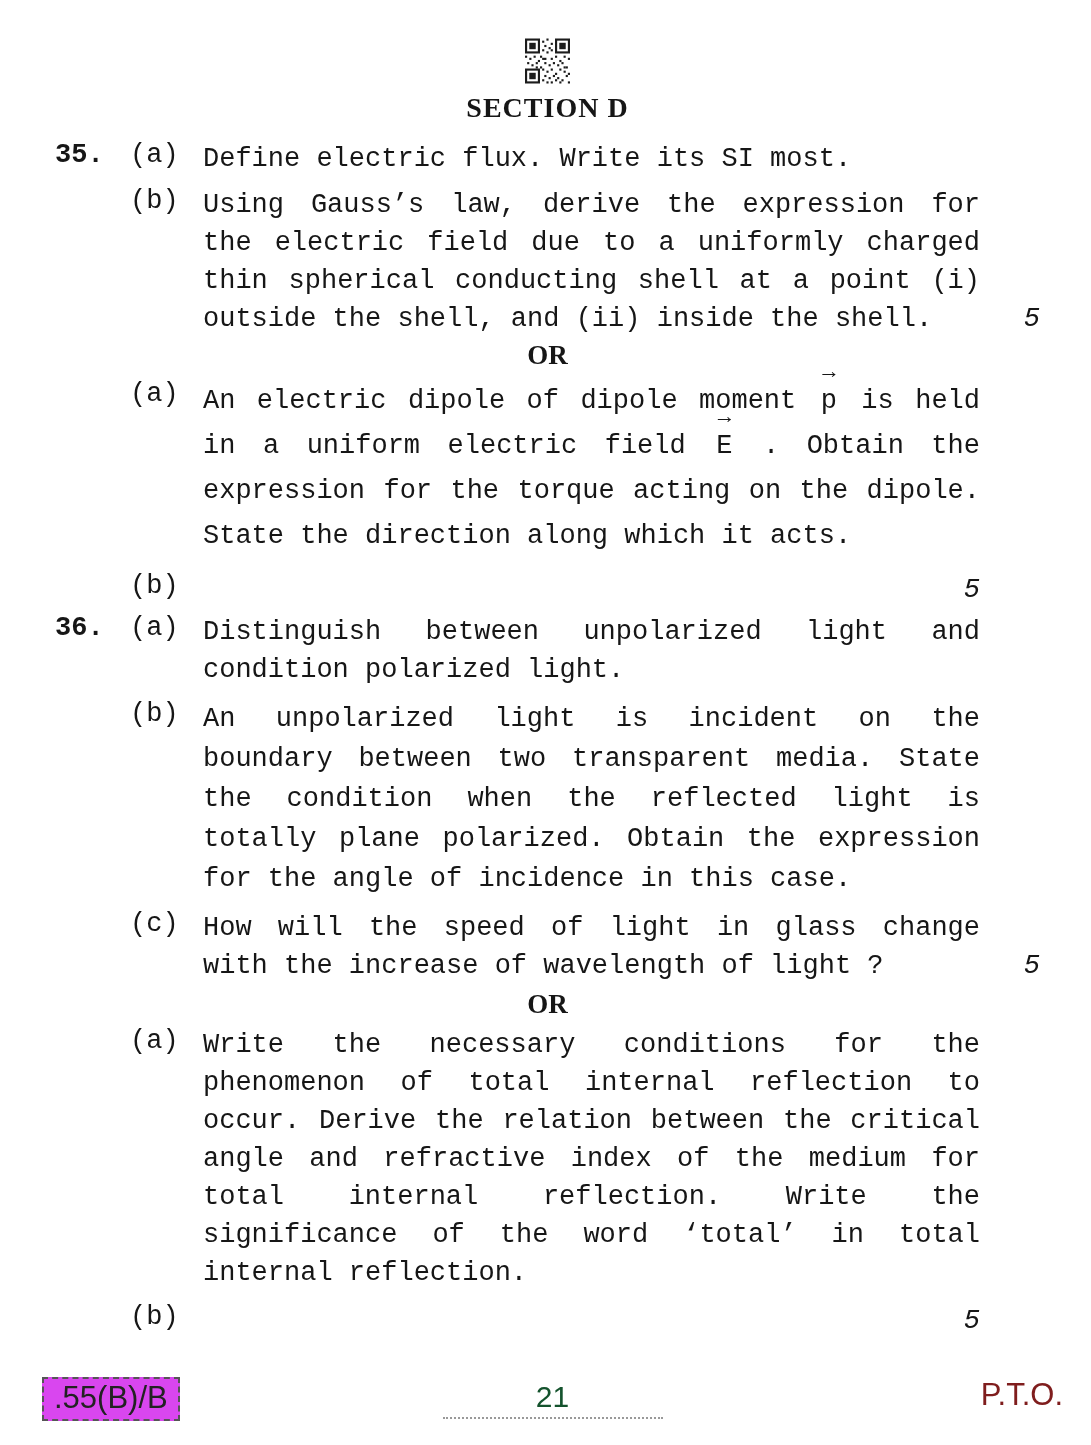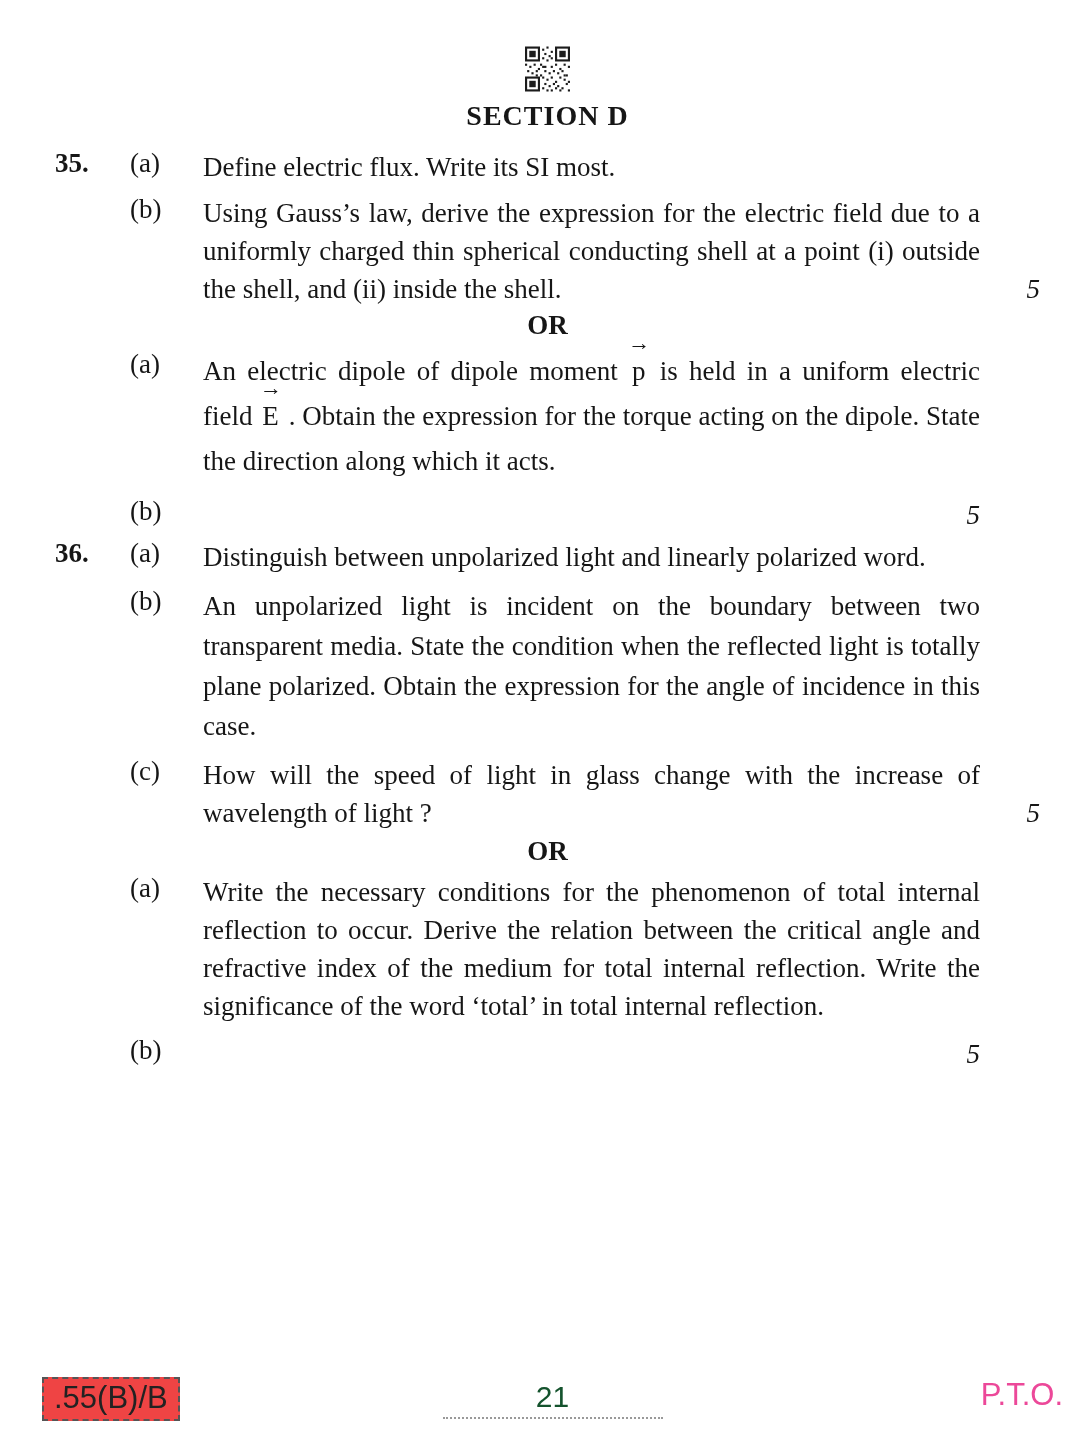--- a/index.html
+++ b/index.html
@@ -3,21 +3,21 @@
 <meta charset="utf-8">
 <style>
   html, body { margin: 0; padding: 0; background: #e8e8e8; }
   .page {
     position: relative;
     width: 1091px;
     height: 1445px;
     background: #ffffff;
     margin: 0 auto;
     box-sizing: border-box;
-    padding: 8px 51px 0 55px;
+    padding: 0 51px 0 55px;
     overflow: hidden;
     font-family: "Liberation Serif", serif;
     color: #161616;
   }
   .qr-wrap {
     padding-top: 38px;
     display: flex;
     justify-content: center;
   }
   .qr-wrap svg .m { fill: #1c1c1c; }
@@ -33,20 +33,21 @@
     text-align: center;
     font-weight: bold;
     font-size: 27px;
     margin-top: 4px;
   }
   .or-heading.or1 { margin-top: 2px; }
   .q-row {
     display: grid;
     grid-template-columns: 75px 73px 777px 60px;
     font-size: 27px;
+    font-family: Liberation Mono, monospace;
   }
   .q-num  { font-weight: bold; }
   .q-text {
     line-height: 38px;
     text-align: justify;
     text-align-last: left;
   }
   .q-text.tall { line-height: 45px; }
   .q-text.mid  { line-height: 40px; }
   .q-marks {
@@ -81,41 +82,41 @@
     font-family: "Liberation Sans", sans-serif;
   }
   .code-box {
     position: absolute;
     left: 0;
     bottom: 0;
     border: 2px dashed #555;
     padding: 1px 10px 3px 10px;
     font-size: 31px;
     color: #222;
-    background: #ef4444;
+    background: #d946ef;
   }
   .page-num-wrap {
     position: absolute;
     left: 50%;
     transform: translateX(-50%);
     bottom: 2px;
     text-align: center;
   }
   .page-num { font-size: 30px; color: #14532d; }
   .micro-line {
     width: 220px;
     border-top: 2px dotted #999;
     margin: 3px auto 0 auto;
   }
   .pto {
     position: absolute;
     right: 0;
     bottom: 8px;
     font-size: 31px;
-    color: #ec4899;
+    color: #7f1d1d;
   }
 </style>
 </head>
 <body>
 
 <div class="page">
 
   <div class="qr-wrap">
     <svg width="45" height="46" viewBox="0 0 42 42" xmlns="http://www.w3.org/2000/svg">
       <g>
@@ -215,21 +216,21 @@
 
   <div class="q-row mt-orb">
     <div class="q-num"></div>
     <div class="q-letter">(b)</div>
     <div class="q-marks">5</div>
   </div>
 
   <div class="q-row mt-q36">
     <div class="q-num">36.</div>
     <div class="q-letter">(a)</div>
-    <div class="q-text">Distinguish between unpolarized light and linearly polarized word.</div>
+    <div class="q-text">Distinguish between unpolarized light and condition polarized light.</div>
     <div class="q-marks"></div>
   </div>
 
   <div class="q-row mt-c">
     <div class="q-num"></div>
     <div class="q-letter">(b)</div>
     <div class="q-text mid">An unpolarized light is incident on the boundary between two transparent media. State the condition when the reflected light is totally plane polarized. Obtain the expression for the angle of incidence in this case.</div>
     <div class="q-marks"></div>
   </div>
 

